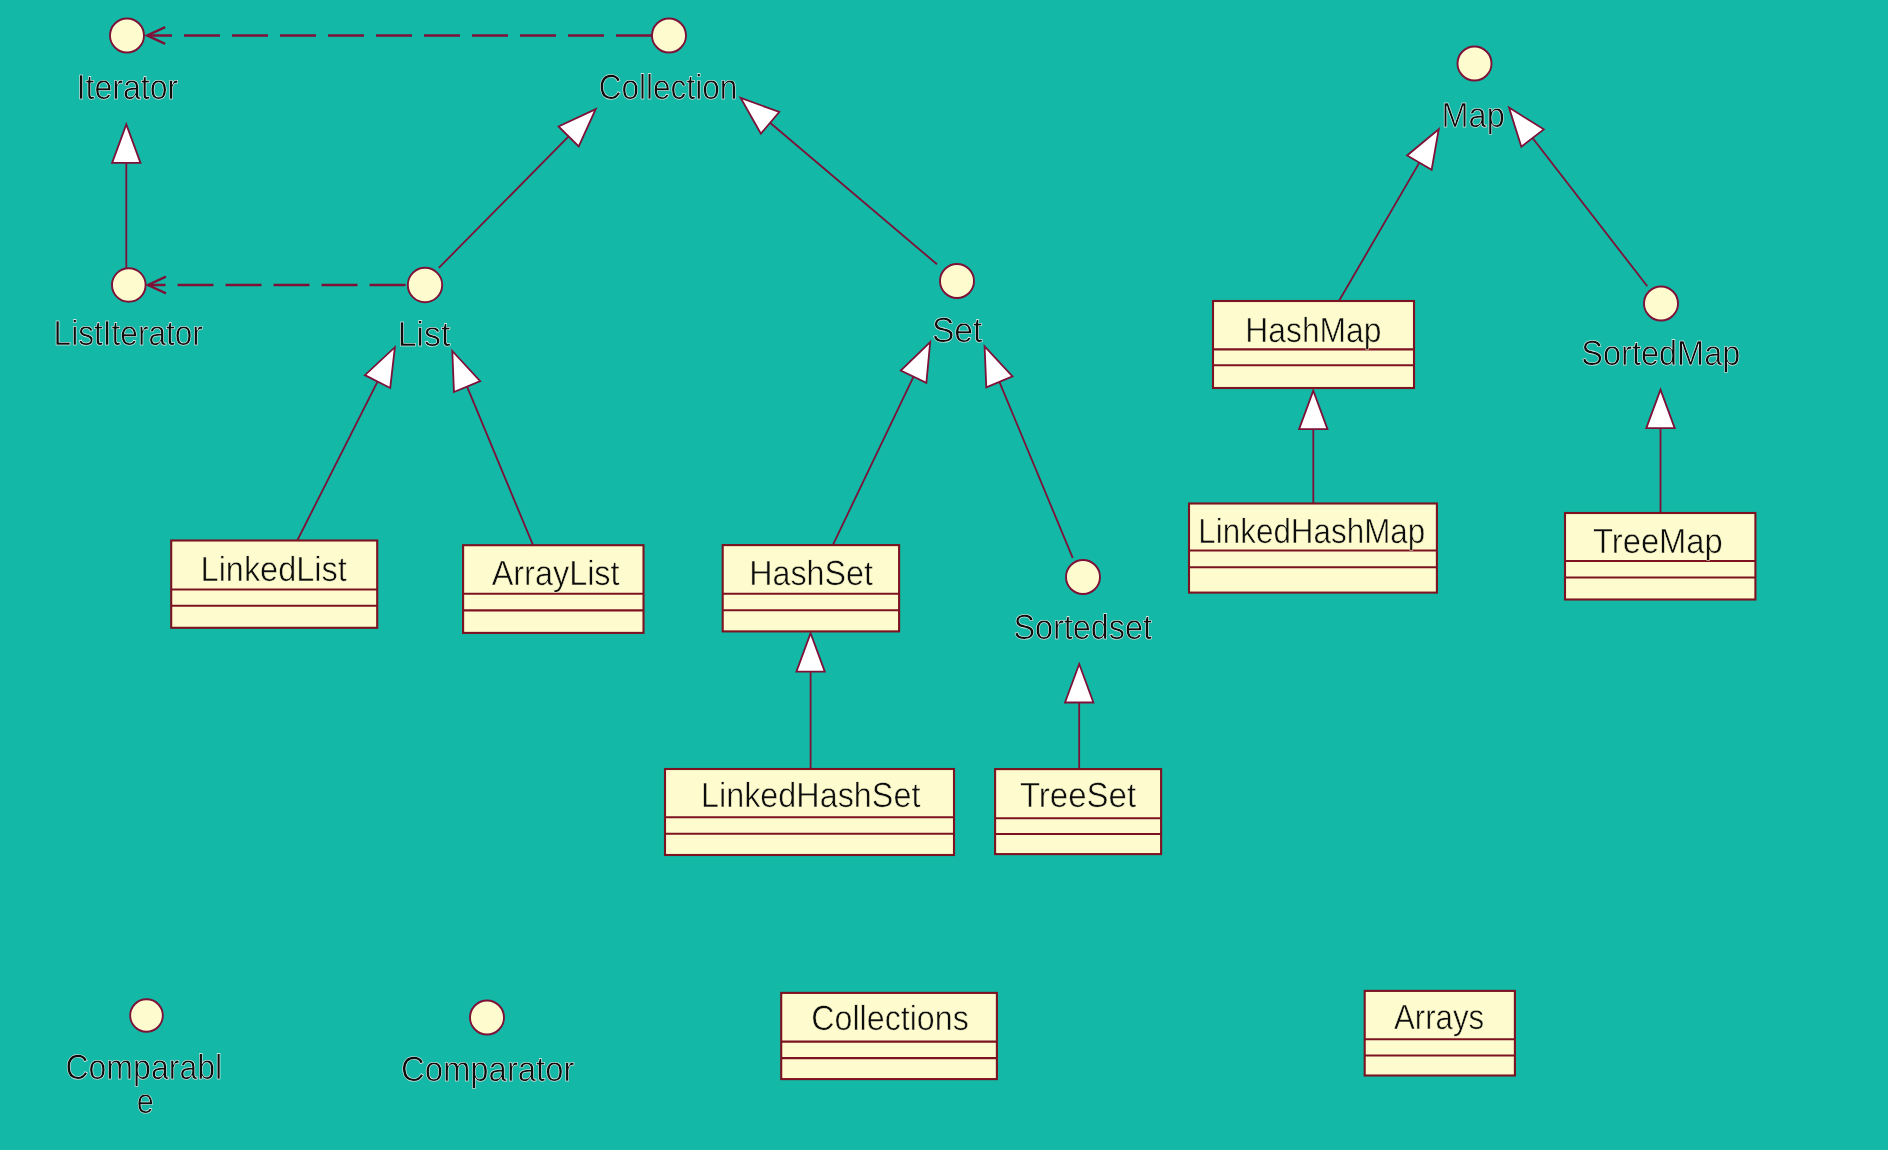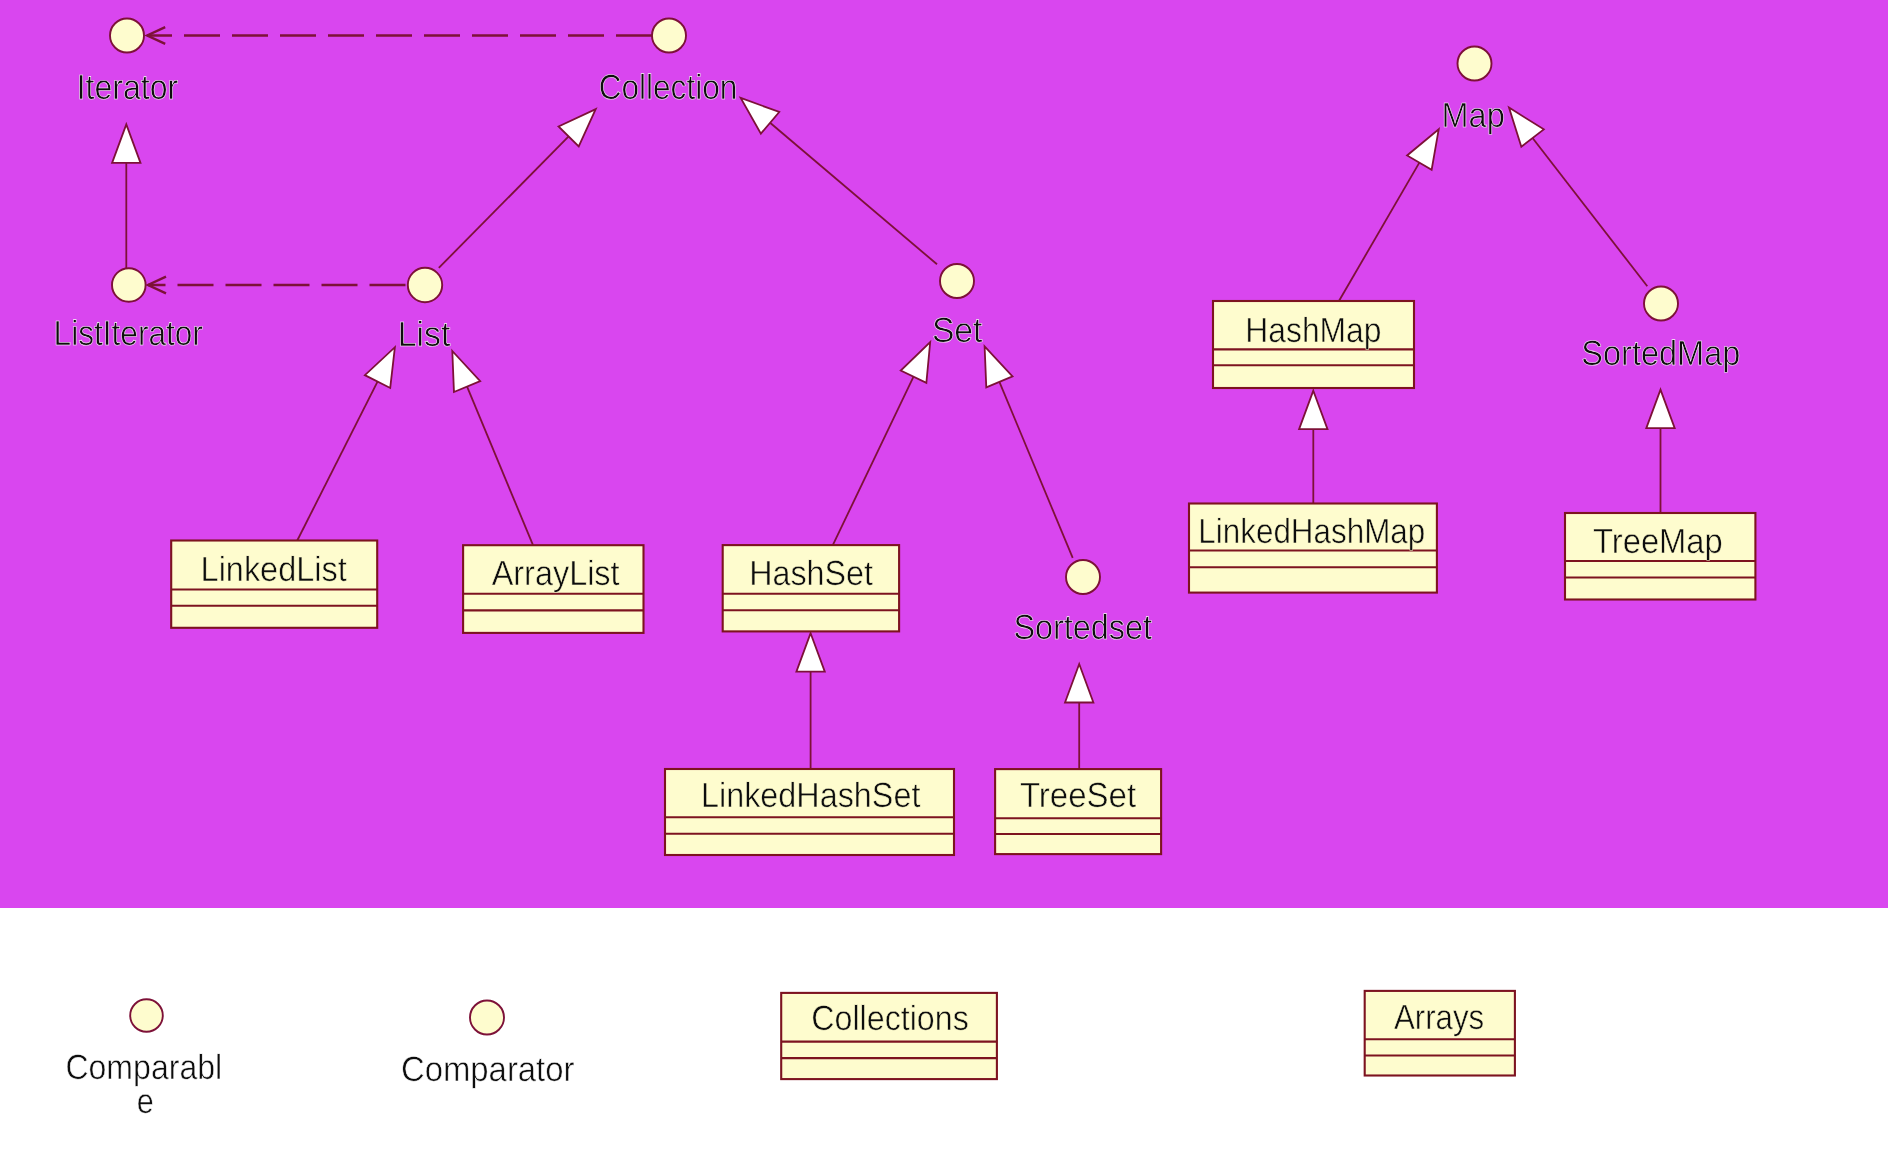--- a/index.html
+++ b/index.html
@@ -1,19 +1,19 @@
 <!DOCTYPE html>
 <html><head>
 <meta charset="utf-8">
 <title>Java Collections Framework - UML Class Diagram</title>
 <style>
   html,body{margin:0;padding:0;}
   body{width:1888px;height:1150px;overflow:hidden;background:#ffffff;
        font-family:"Liberation Sans",sans-serif;}
-  #canvas{position:relative;width:1888px;height:908px;background:#d946ef;}
+  #canvas{position:relative;width:1888px;height:1150px;background:#14b8a6;}
   svg#diagram{position:absolute;left:0;top:0;width:1888px;height:1150px;display:block;
               shape-rendering:geometricPrecision;}
   .node-label{font-family:"Liberation Sans",sans-serif;font-size:35px;font-weight:400;
               white-space:pre;text-rendering:geometricPrecision;}
   
   #layer-labels{filter:opacity(100%);}
 </style>
 </head>
 <body>
 

